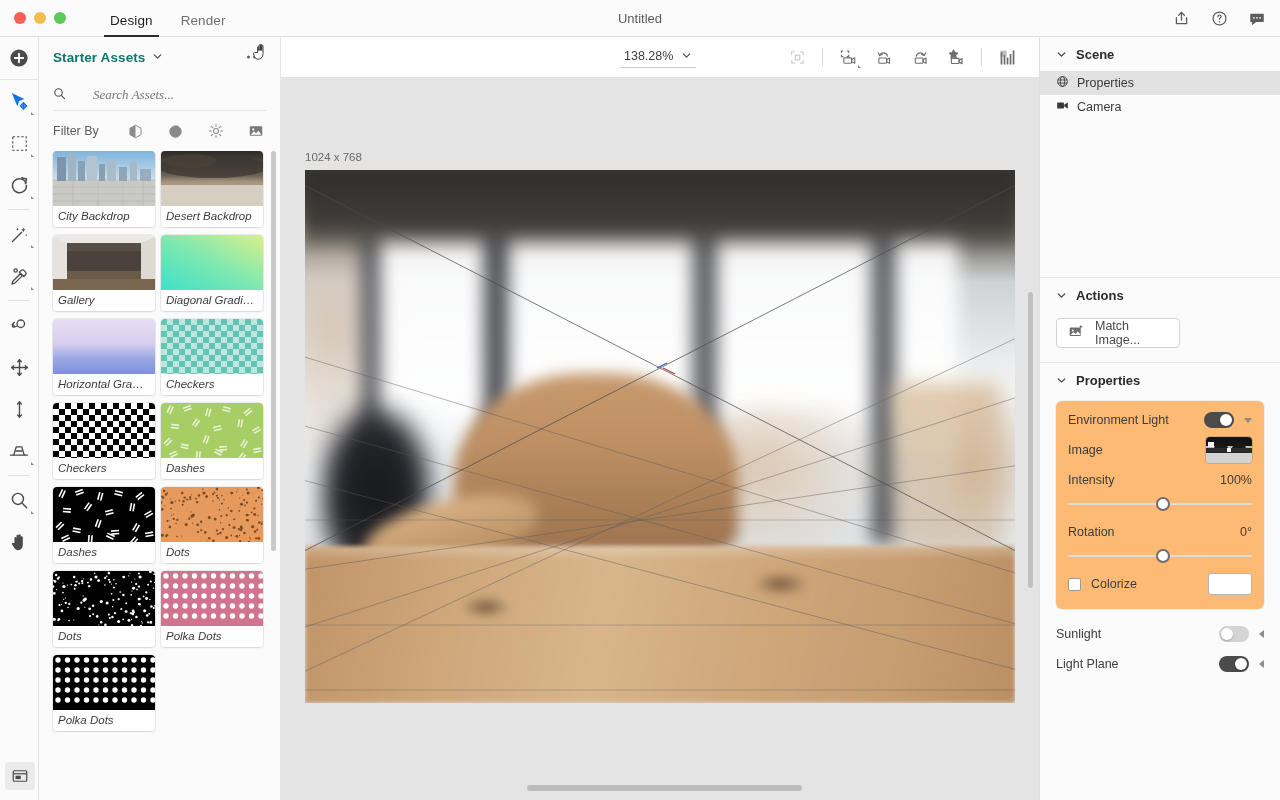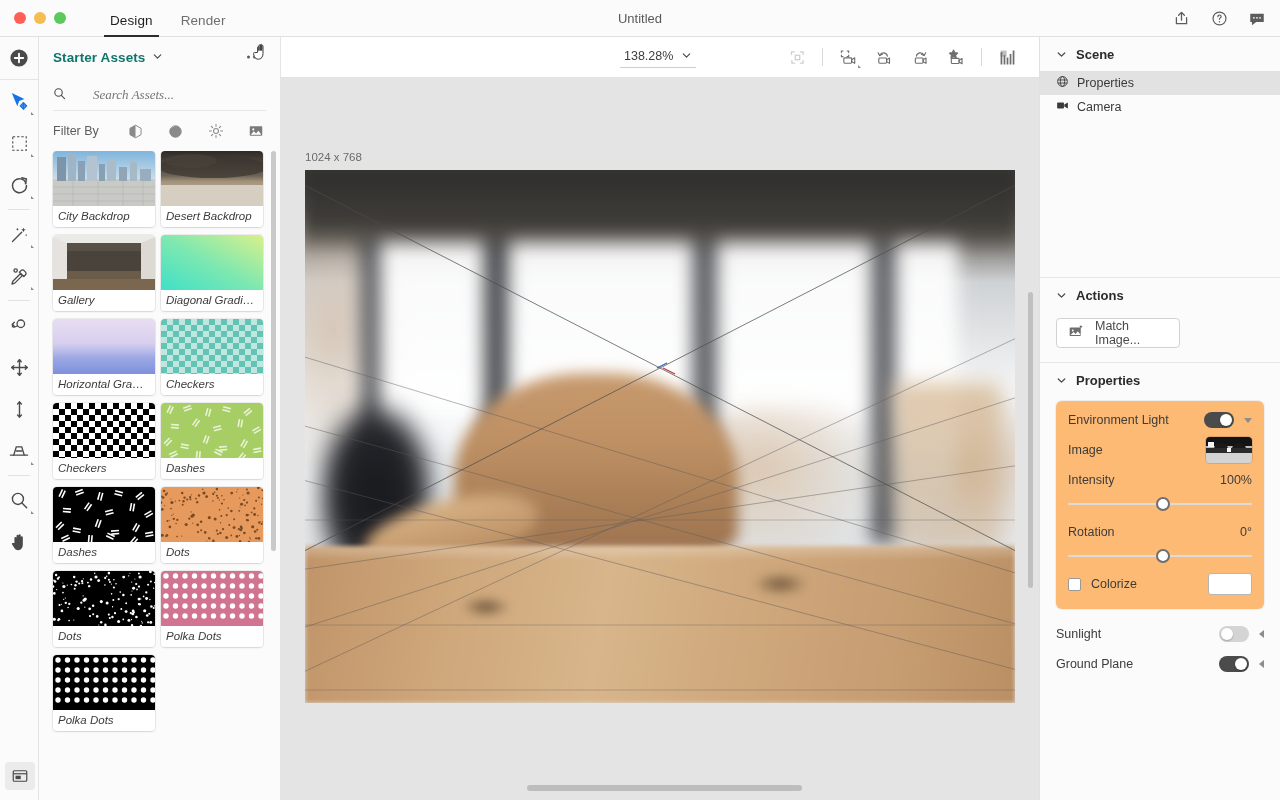--- a/index.html
+++ b/index.html
@@ -1562,21 +1562,21 @@
       <div class="row">
         <span class="row-label">Sunlight</span>
         <span class="tg-wrap">
           <span class="toggle off">
               <i class="knob"></i>
             </span>
           <span class="tri-r"></span>
         </span>
       </div>
       <div class="row">
-        <span class="row-label">Ground Plane</span>
+        <span class="row-label">Light Plane</span>
         <span class="tg-wrap">
           <span class="toggle on">
               <i class="knob"></i>
             </span>
           <span class="tri-r"></span>
         </span>
       </div>
     </div>
   </div>
 

